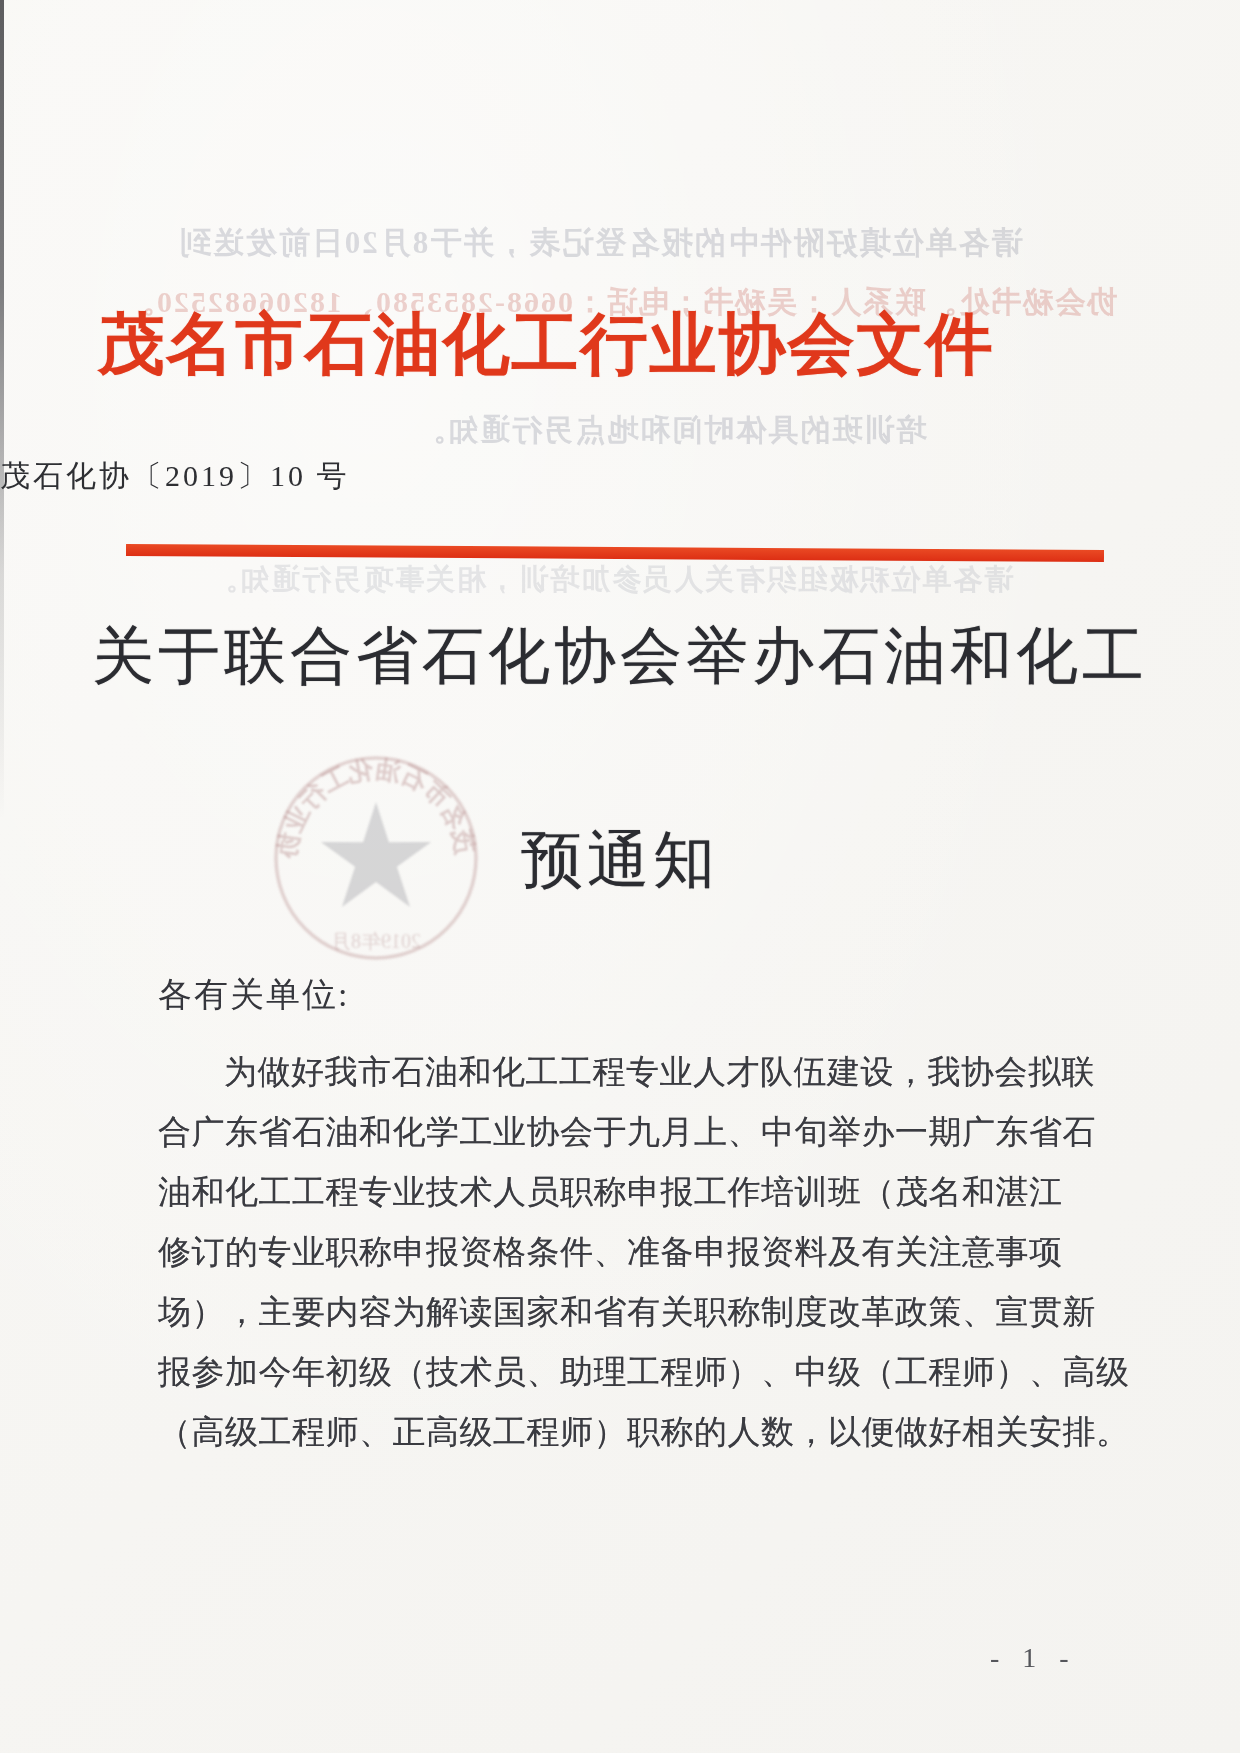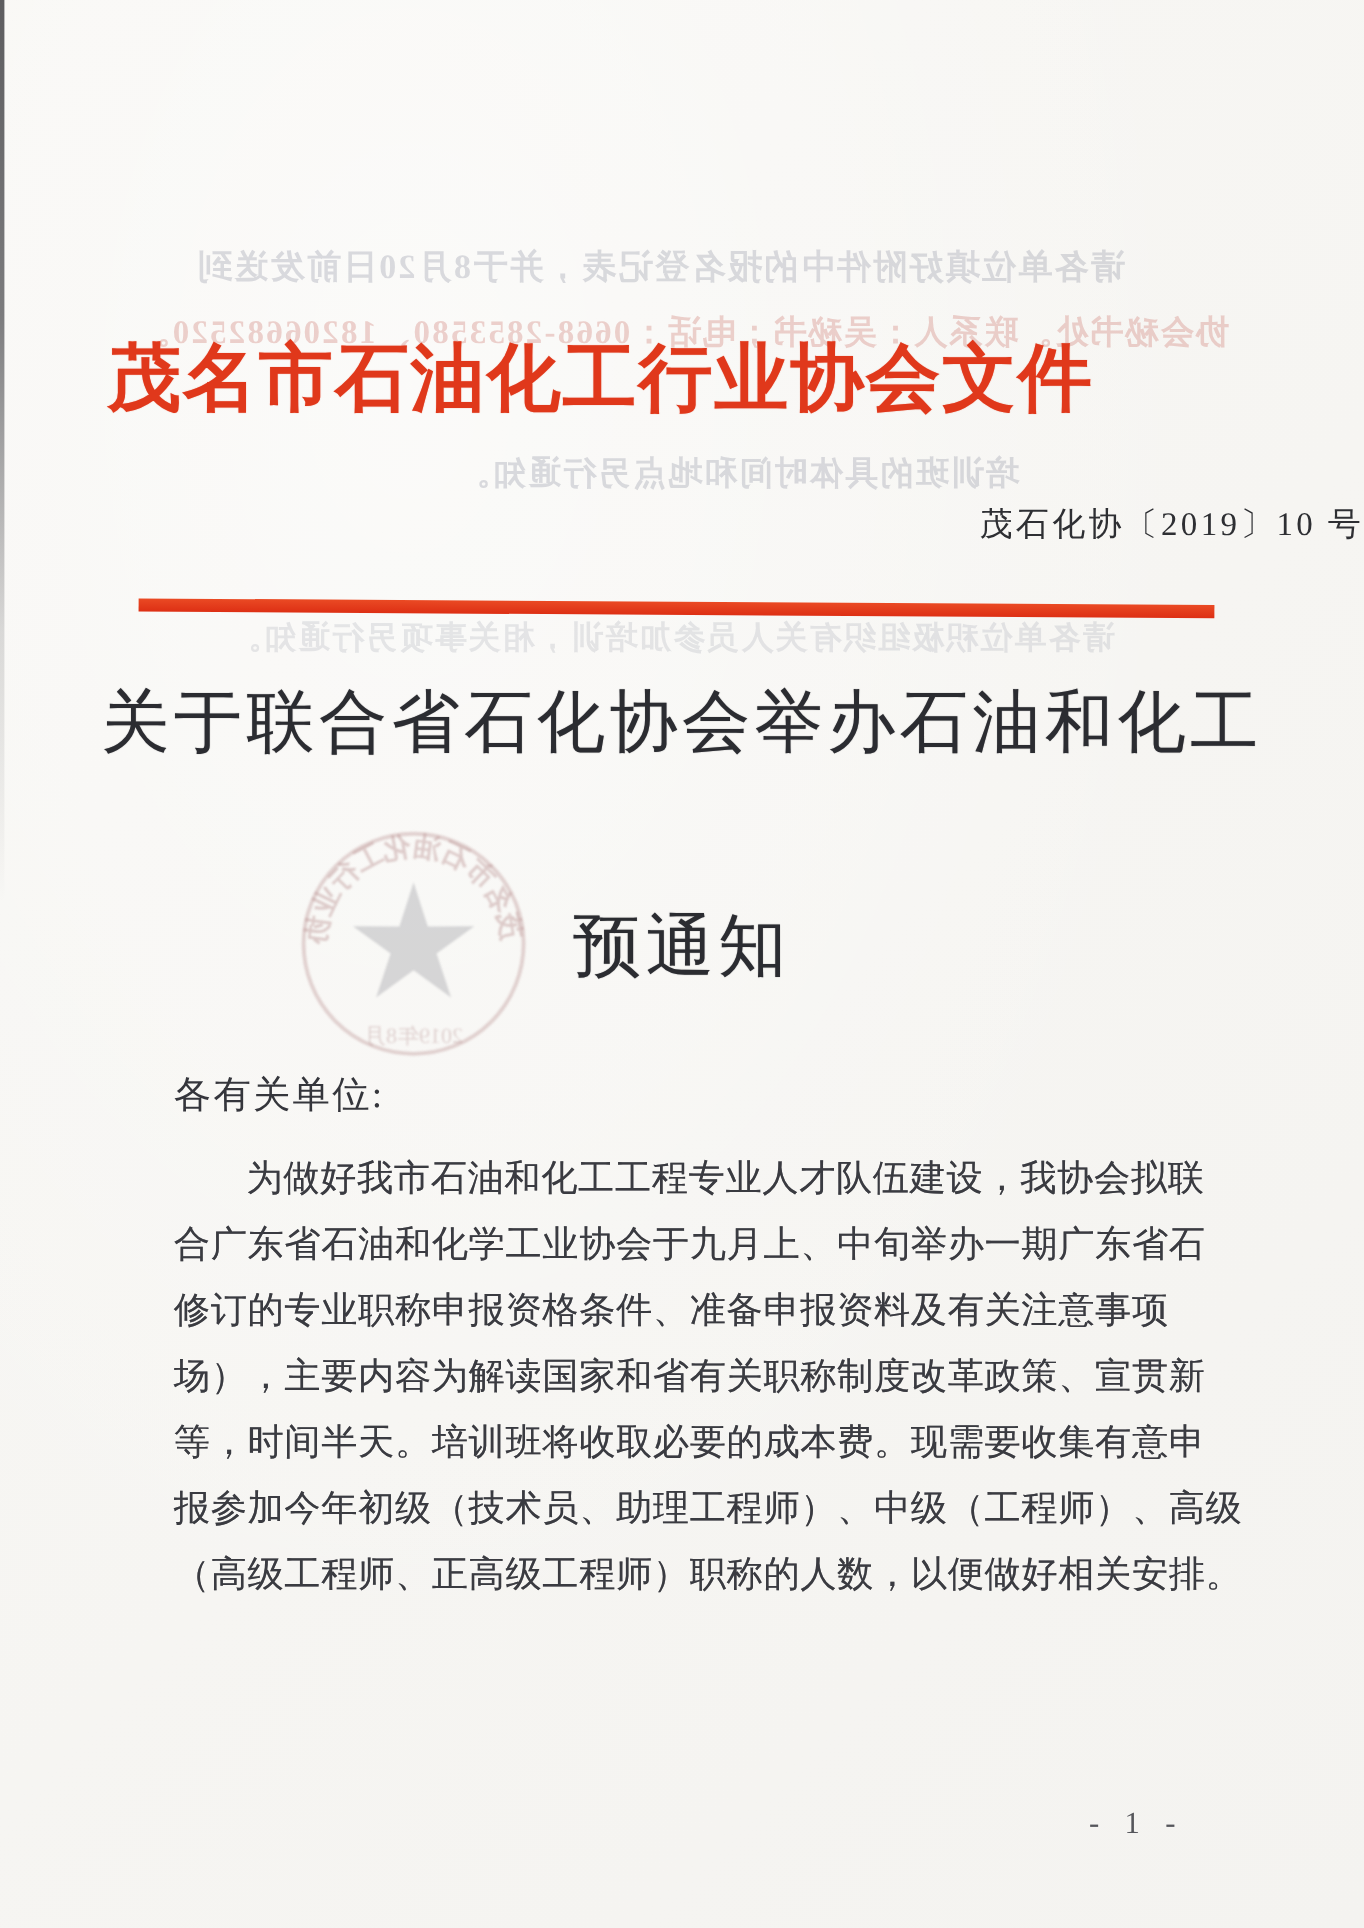--- a/index.html
+++ b/index.html
@@ -36,21 +36,21 @@
     text-align:center;
     font-size:67px;font-weight:bold;
     color:#e0381b;
     letter-spacing:2px;
     line-height:92px;
     text-shadow:0 0 1px rgba(224,56,27,0.55);
     white-space:nowrap;
   }
   .doc-number{
     position:absolute;top:456px;left:0;width:1240px;
-    text-align:right;
+    text-align:left;
     font-size:30px;color:#2e2f33;
     letter-spacing:3px;
     font-family:Liberation Serif, serif;
   }
   .red-line{
     position:absolute;top:547px;left:126px;
     width:978px;height:12px;
     background:linear-gradient(#ea4a24,#dd2f14);
     transform:rotate(0.35deg);
   }
@@ -127,22 +127,22 @@
       </text>
       <text x="110" y="196" text-anchor="middle" font-size="20" fill="rgba(170,130,130,0.38)" id="seal-date-text" style="font-family:'Liberation Serif','DejaVu Serif',serif;">2019年8月</text>
     </g>
   </svg>
 
   <div class="salutation">各有关单位:</div>
 
   <div class="body-block">
     <div class="body-line indent">为做好我市石油和化工工程专业人才队伍建设，我协会拟联</div>
     <div class="body-line">合广东省石油和化学工业协会于九月上、中旬举办一期广东省石</div>
+    <div class="body-line">油和化工工程专业技术人员职称申报工作培训班（茂名和湛江</div>
     <div class="body-line">修订的专业职称申报资格条件、准备申报资料及有关注意事项</div>
     <div class="body-line">场），主要内容为解读国家和省有关职称制度改革政策、宣贯新</div>
-    <div class="body-line">等，时间半天。培训班将收取必要的成本费。现需要收集有意申</div>
     <div class="body-line">报参加今年初级（技术员、助理工程师）、中级（工程师）、高级</div>
     <div class="body-line">（高级工程师、正高级工程师）职称的人数，以便做好相关安排。</div>
   </div>
 
   <div class="page-number">- 1 -</div>
 
 </div>
 
 </body></html>

